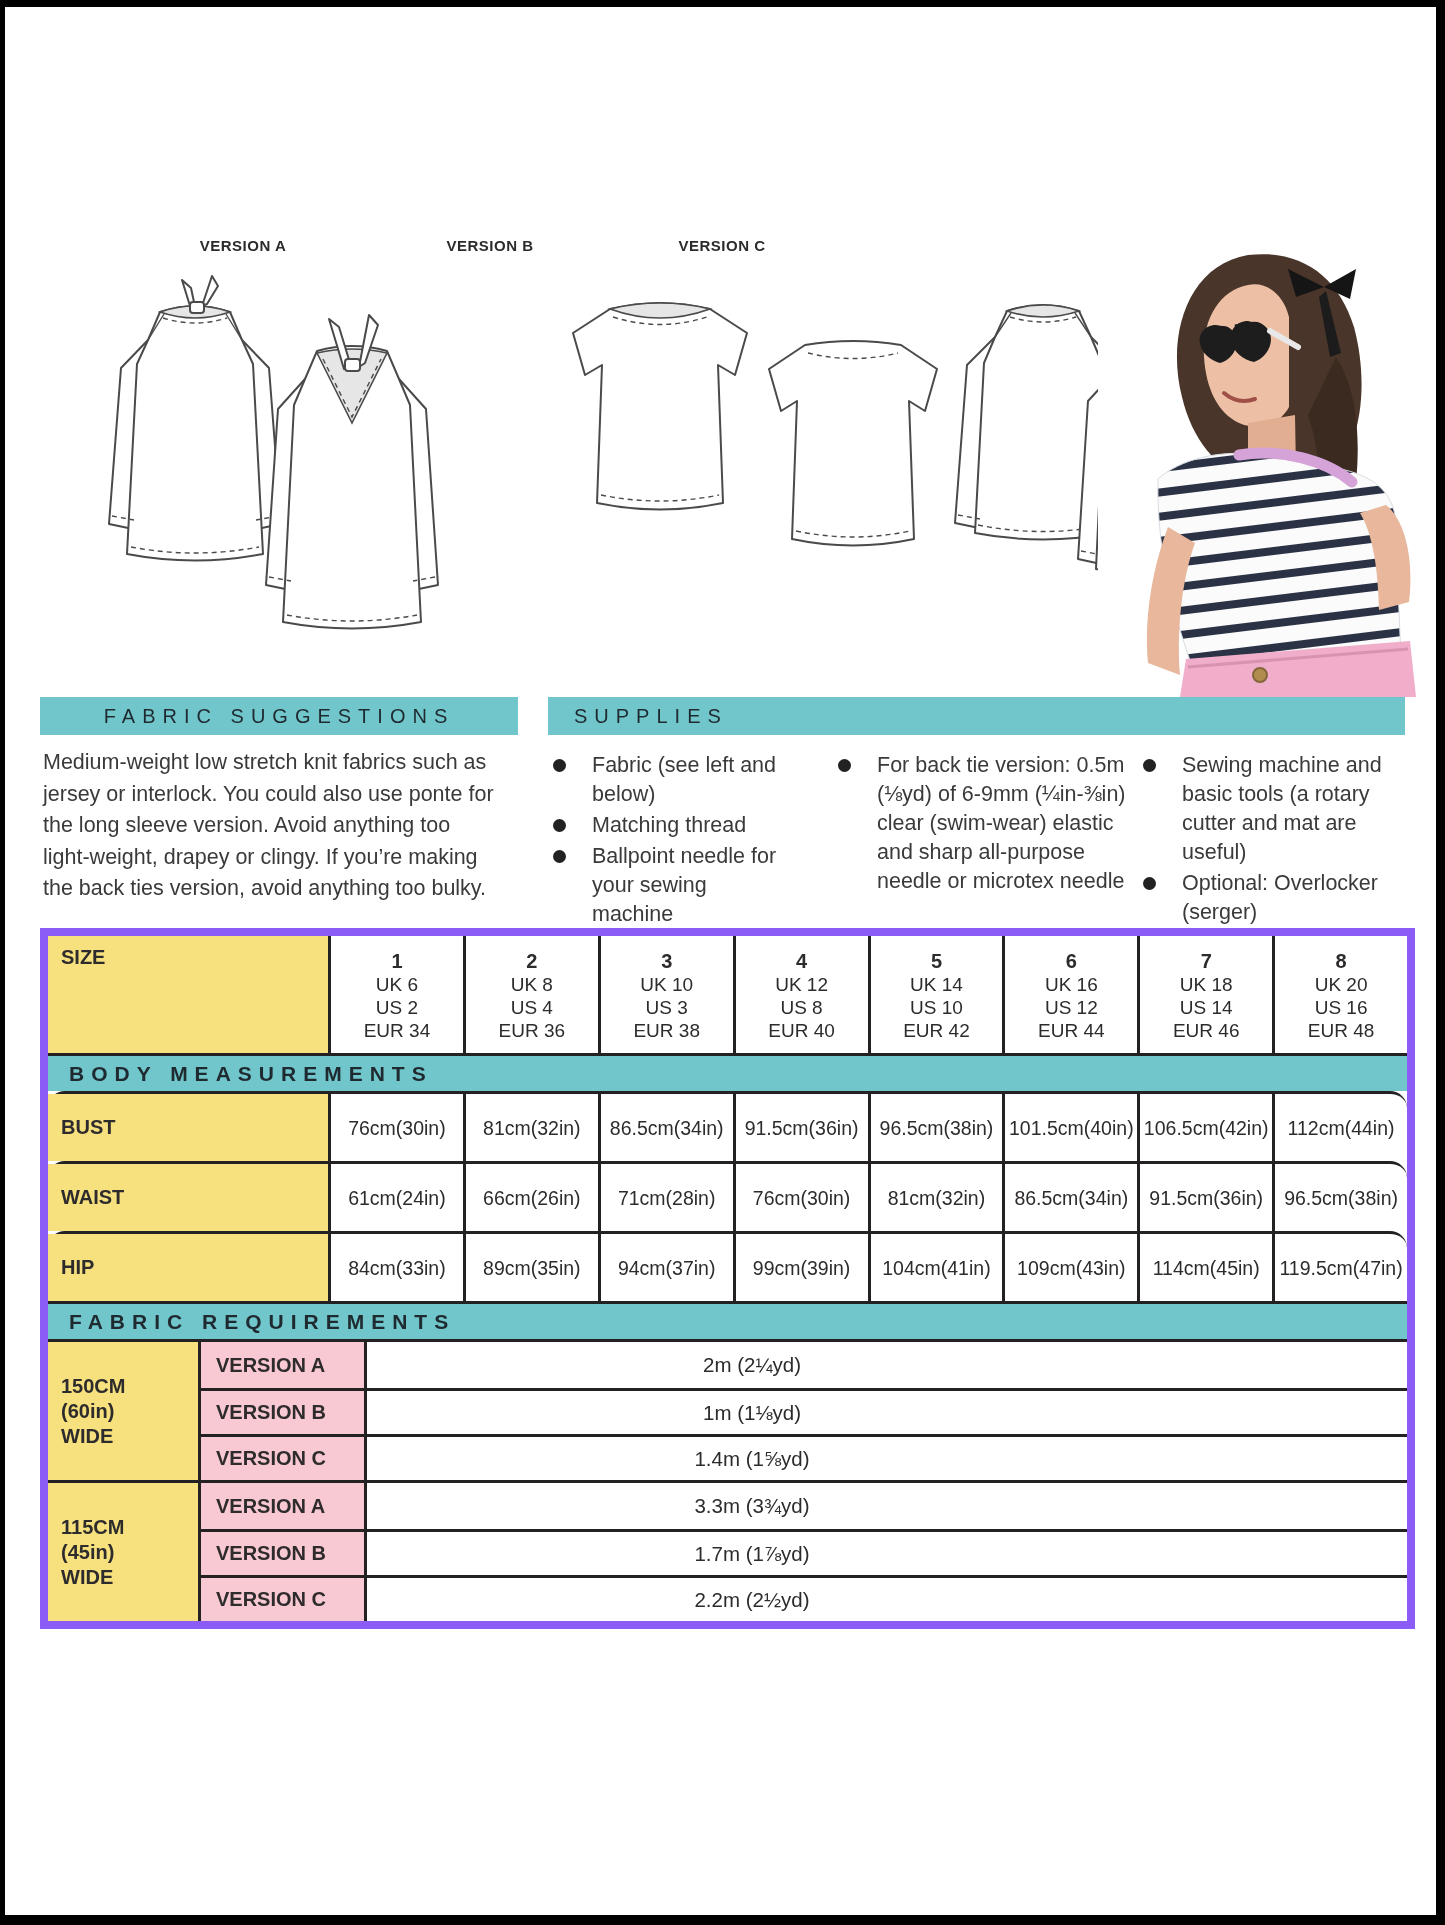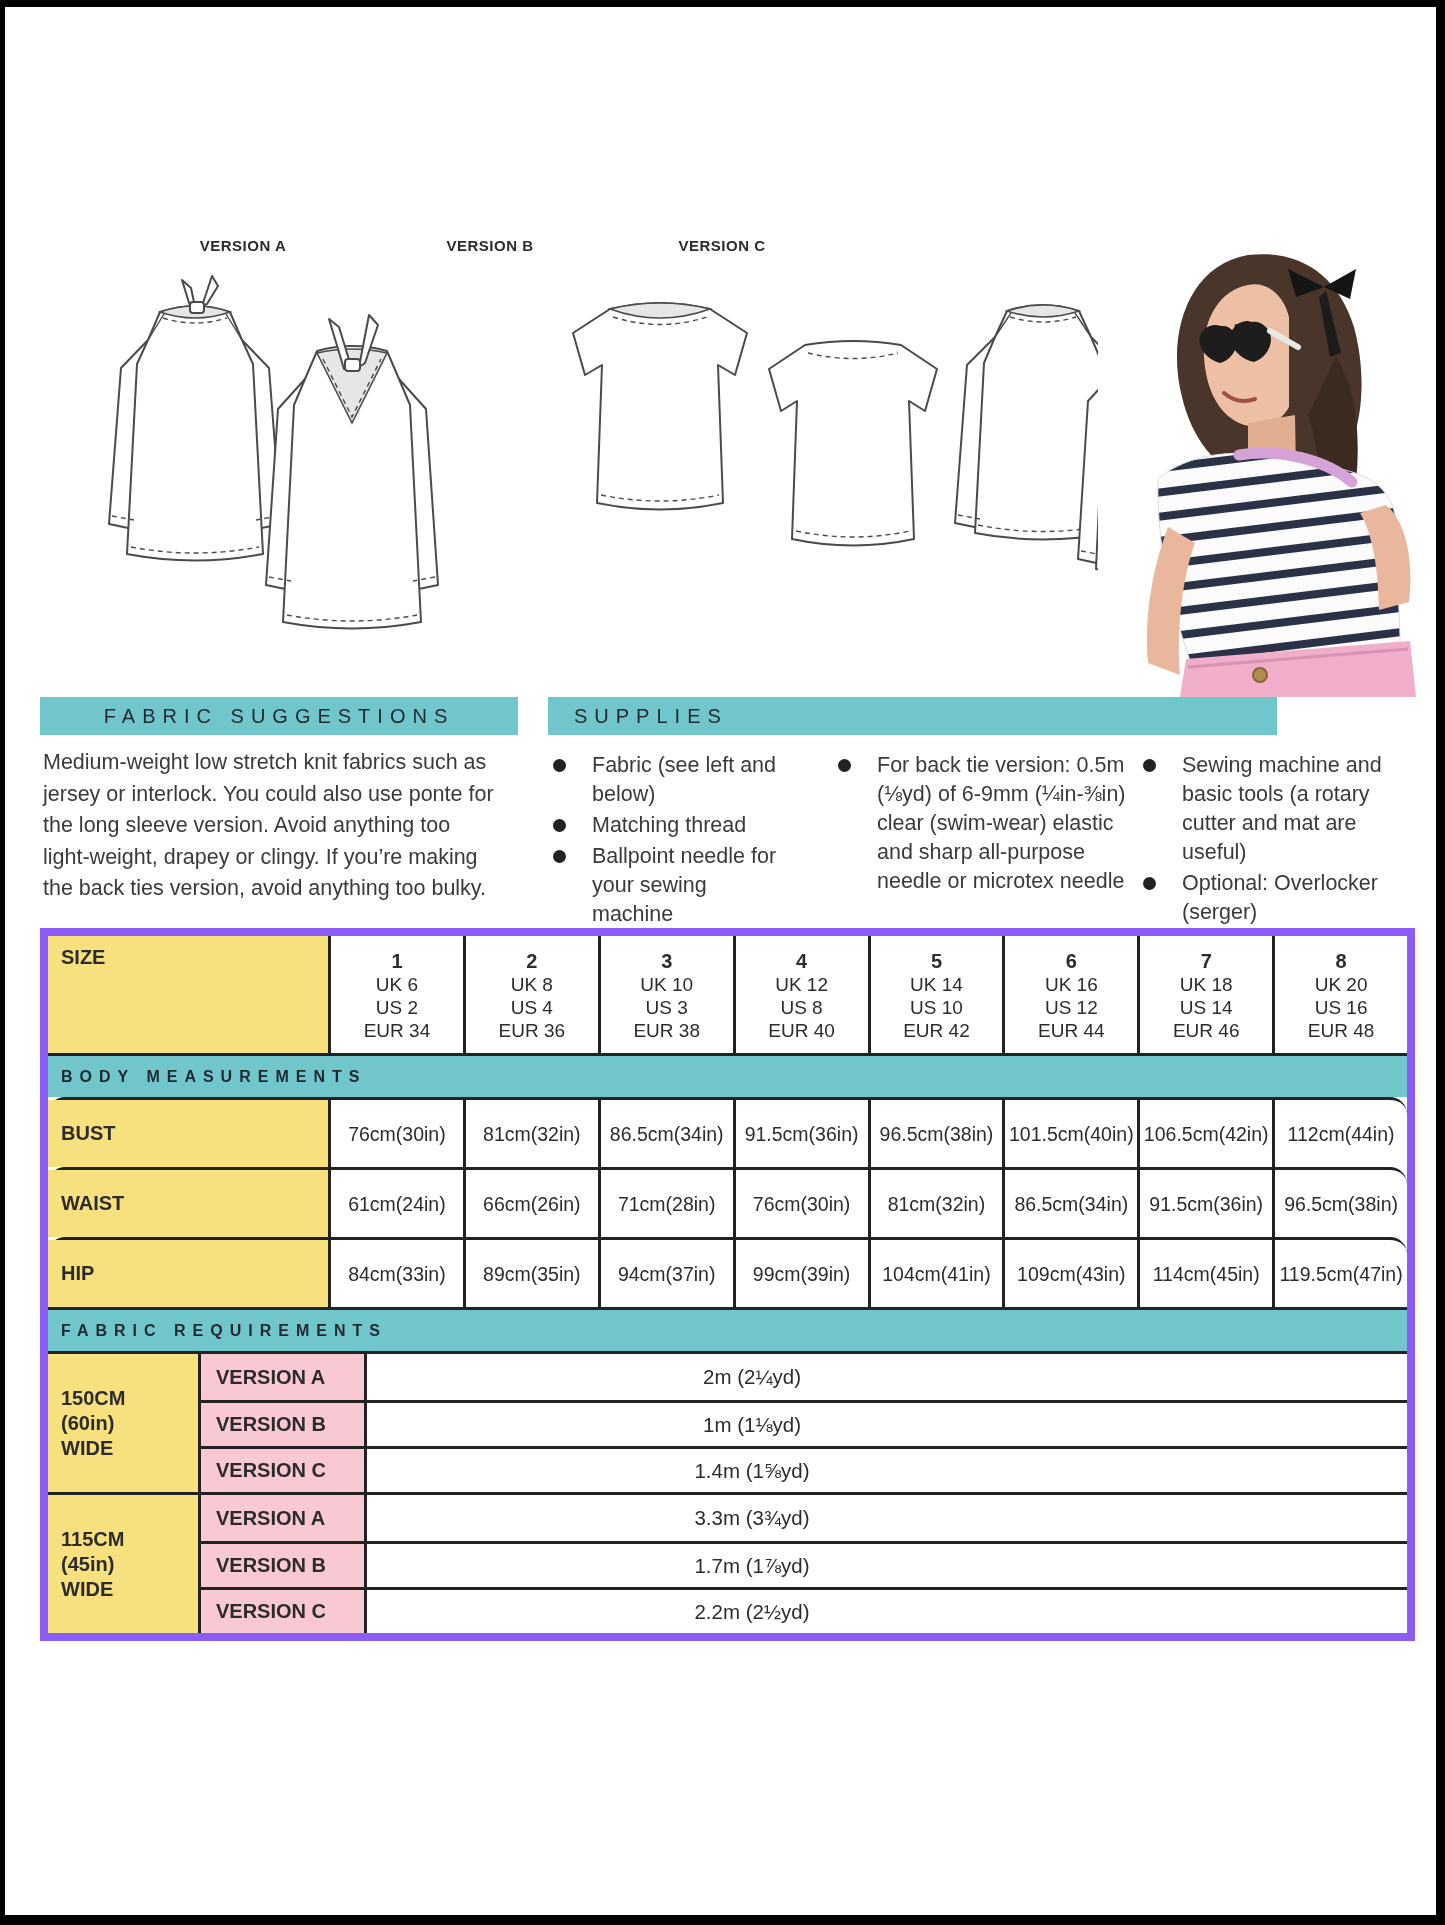--- a/index.html
+++ b/index.html
@@ -26,22 +26,22 @@
     border:8px solid #8b5cf6;background:#fff;}
   .trow{display:grid;grid-template-columns:280px repeat(8,1fr);}
   .trow > div{border-left:3px solid #242122;box-sizing:border-box;}
   .trow > div:first-child{border-left:none;}
   .sizehdr{height:117px;}
   .ylabel{background:#f7e17e;font-weight:bold;font-size:20px;padding:10px 0 0 13px;}
   .mlabel{background:#f7e17e;font-weight:bold;font-size:20px;display:flex;align-items:center;padding-left:13px;}
   .sizecell{display:flex;flex-direction:column;justify-content:center;align-items:center;
     font-size:19px;line-height:23px;padding-top:2px;}
   .sizecell .num{font-weight:bold;font-size:20px;}
-  .tbar{height:44px;background:#70c6cb;border-top:3px solid #242122;display:flex;align-items:center;
-    font-weight:bold;font-size:16px;letter-spacing:7px;color:#1f2a30;padding-left:13px;box-sizing:border-box;}
+  .tbar{height:38px;background:#70c6cb;border-top:3px solid #242122;display:flex;align-items:center;
+    font-weight:bold;font-size:21px;letter-spacing:7px;color:#1f2a30;padding-left:21px;box-sizing:border-box;}
   .mrow{height:67px;border-top:3px solid #242122;border-radius:17px;}
   .mcell{display:flex;flex-direction:row;justify-content:center;align-items:center;
     font-size:19.5px;line-height:22px;}
   .frgroup{display:grid;grid-template-columns:150px 166px 1fr;grid-auto-rows:46px;border-top:3px solid #242122;}
   .frwidth{grid-row:1 / span 3;background:#f7e17e;font-weight:bold;font-size:20px;line-height:25px;
     display:flex;flex-direction:column;justify-content:center;padding-left:13px;box-sizing:border-box;}
   .frver{background:#f8c9d2;border-left:3px solid #242122;font-weight:bold;font-size:20px;
     display:flex;align-items:center;padding-left:15px;box-sizing:border-box;}
   .frval{border-left:3px solid #242122;display:flex;align-items:center;justify-content:center;
     font-size:20.5px;padding-right:270px;box-sizing:border-box;}
@@ -152,21 +152,21 @@
         <path d="M88,432 L312,414 L318,470 L82,470 Z" fill="#f0aecb"></path>
         <path d="M90,440 L310,422" stroke="#d893b2" stroke-width="3" fill="none"></path>
         <circle cx="162" cy="448" r="7" fill="#b08d4f" stroke="#85663a" stroke-width="2"></circle>
       </g>
     </svg>
   </div>
 
   <div class="bar centered" style="left:35px;top:690px;width:478px;">FABRIC SUGGESTIONS</div>
   <div class="para">Medium-weight low stretch knit fabrics such as jersey or interlock. You could also use ponte for the long sleeve version. Avoid anything too light-weight, drapey or clingy. If you’re making the back ties version, avoid anything too bulky.</div>
 
-  <div class="bar leftpad" style="left:543px;top:690px;width:729px;">SUPPLIES</div>
+  <div class="bar leftpad" style="left:543px;top:690px;width:857px;">SUPPLIES</div>
 
   <div class="supcol" style="left:548px;width:232px;">
     <div class="bitem">
         <span class="bdot"></span>
         <span class="txt">Fabric (see left and below)</span>
       </div>
     <div class="bitem">
         <span class="bdot"></span>
         <span class="txt">Matching thread</span>
       </div>

